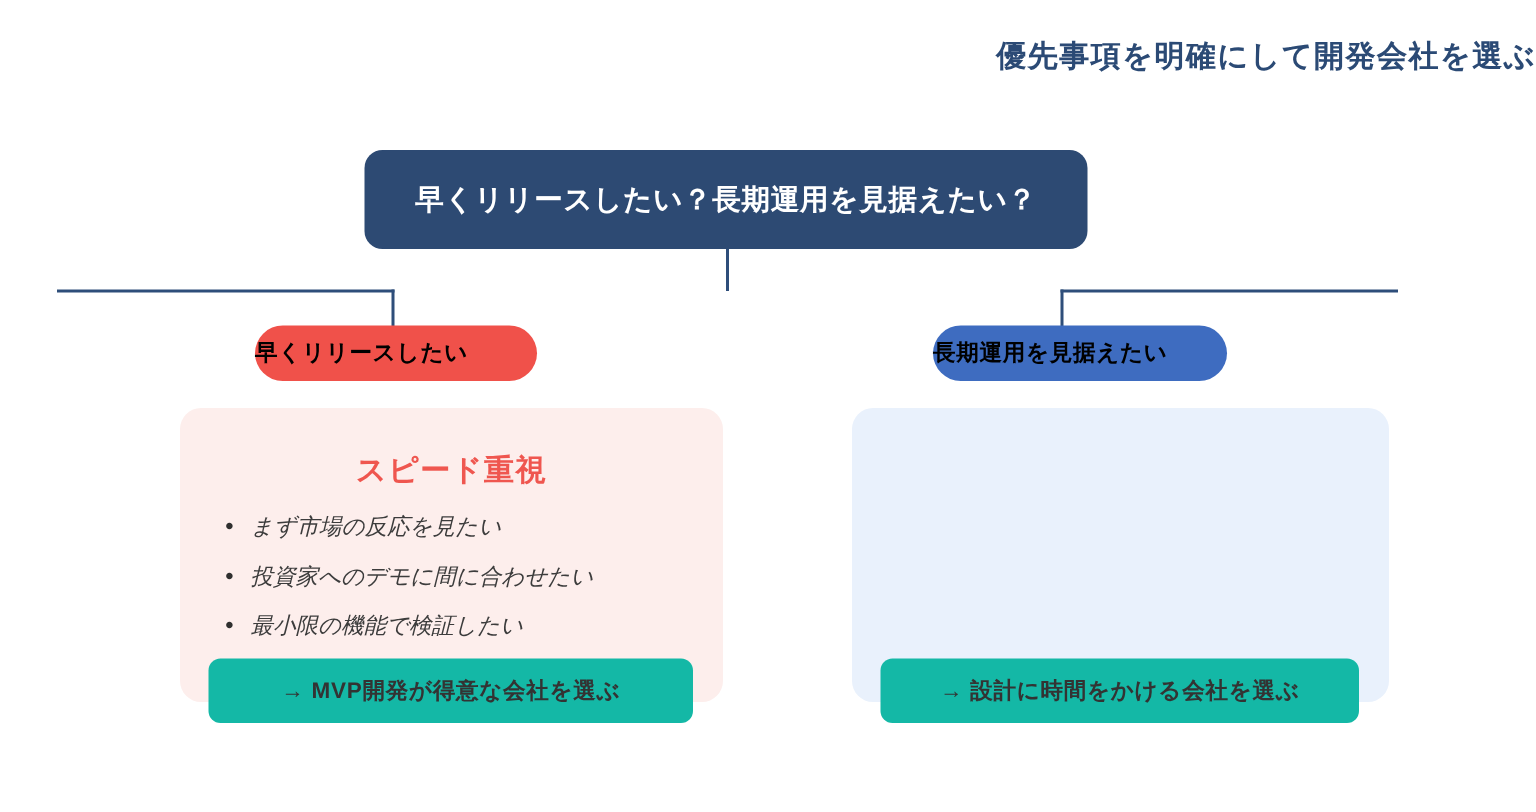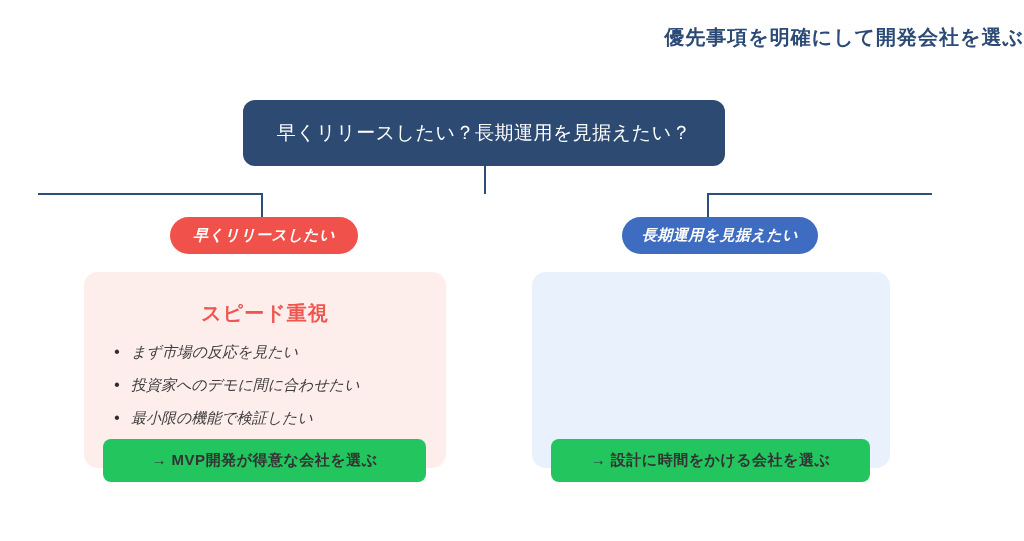--- a/index.html
+++ b/index.html
@@ -16,56 +16,56 @@
   }
   .page-title{
     position:absolute; top:24px; left:0; width:100%;
     text-align:right; font-size:20px; font-weight:bold;
     color:var(--heading-navy); letter-spacing:1px;
   }
   .question-box{
     position:absolute; left:243px; top:100px; width:482px; height:66px;
     background:var(--box-navy); border-radius:12px;
     display:flex; align-items:center; justify-content:center;
-    color:#ffffff; font-size:19px; font-weight:normal; letter-spacing:0.5px;
+    color:#ffffff; font-size:19px; font-weight:bold; letter-spacing:0.5px;
   }
   .line{position:absolute; background:var(--line-navy);}
   .line-center-v{left:484px; top:166px; width:2px; height:28px;}
   .line-left-h{left:38px; top:193px; width:225px; height:2px;}
   .line-left-v{left:261px; top:193px; width:2px; height:26px;}
   .line-right-h{left:707px; top:193px; width:225px; height:2px;}
   .line-right-v{left:707px; top:193px; width:2px; height:26px;}
   .pill{
     position:absolute; top:217px; height:37px; border-radius:19px;
-    display:flex; align-items:center; justify-content:center;
-    color:#ffffff; font-size:15px; font-weight:bold; letter-spacing:0.5px;font-style:italic;
+    display:flex; align-items:center; 
+    color:#000000; font-size:15px; font-weight:bold; letter-spacing:0.5px;
   }
   .pill-speed{left:170px; width:188px; background:var(--accent-red);}
   .pill-longterm{left:622px; width:196px; background:var(--accent-blue);}
-  .card{position:absolute; top:272px; height:196px; border-radius:14px;}
+  .card{position:absolute; top:272px; height:196px; border-radius:14px;margin-left:36px;}
   .card-speed{left:84px; width:362px; background:var(--card-pink-bg);}
   .card-longterm{left:532px; width:358px; background:var(--card-blue-bg);}
   .card-title{
     margin-top:28px; text-align:center; font-size:20px; font-weight:bold;
     letter-spacing:1px;
   }
   .card-speed .card-title{color:var(--accent-red-text);}
   .card-longterm .card-title{color:var(--accent-blue-text);}
   .bullet-list{list-style:none; margin:16px 0 0 0; padding:0 12px 0 30px;font-style:italic;}
   .bullet-list li{
     position:relative; padding-left:17px; margin-bottom:15px;
     font-size:15px; color:var(--body-text); line-height:1.2;
   }
   .bullet-list li::before{
     content:"\2022"; position:absolute; left:0; top:-1px;
     color:#2f2f2f; font-size:16px;
   }
   .action-box{
     position:absolute; left:19px; right:20px; top:167px; height:43px;
-    background:#22c55e; border-radius:8px;
+    background:#14b8a6; border-radius:8px;
     display:flex; align-items:center; justify-content:center;
     font-size:15px; font-weight:bold; color:var(--action-text);
     letter-spacing:0.5px;
   }
 </style>
 </head>
 <body>
 
 <h1 class="page-title">優先事項を明確にして開発会社を選ぶ</h1>
 

